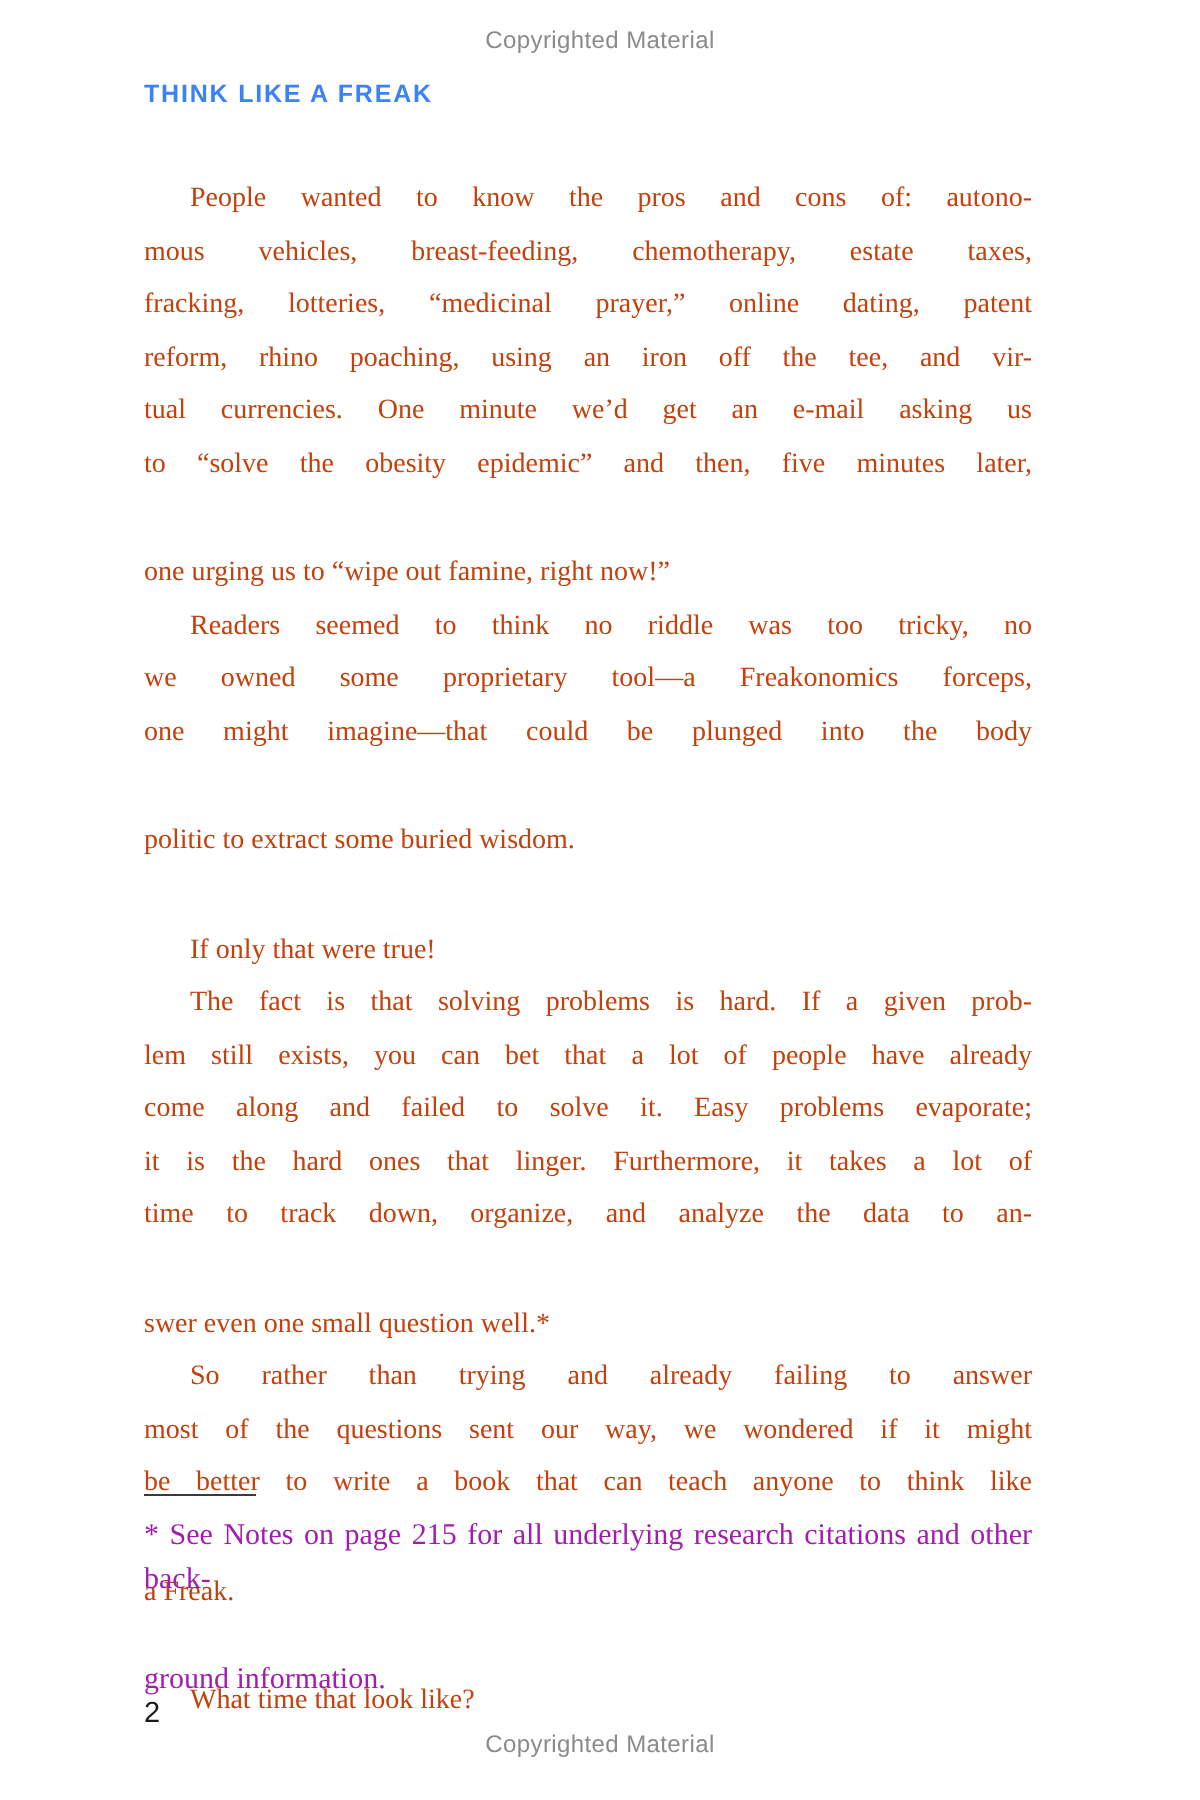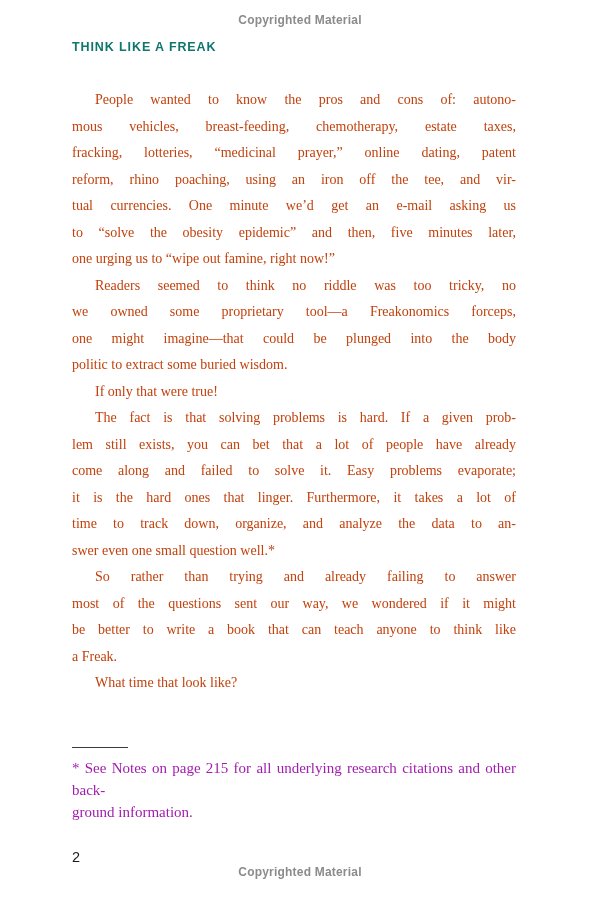--- a/index.html
+++ b/index.html
@@ -10,52 +10,52 @@
     background: #ffffff;
     overflow: hidden;
     font-family: "Liberation Serif", serif;
     color: #1b1b1b;
   }
   .copyright-top, .copyright-bottom {
     position: absolute;
     left: 0; right: 0;
     text-align: center;
     font-family: "Liberation Sans", sans-serif;
-    font-weight: bold;
+    font-weight: normal;
     font-size: 12px;
     letter-spacing: 0.2px;
     color: #8b8b8b;
   }
   .copyright-top { top: 13px; }
   .copyright-bottom { top: 865px; }
   .running-head {
     position: absolute;
     top: 40px;
     left: 72px;
     font-family: "Liberation Sans", sans-serif;
     font-weight: bold;
     font-size: 12.5px;
     letter-spacing: 0.9px;
-    color: #0f766e;
+    color: #3b82f6;
   }
   .body-text {
     position: absolute;
     top: 87px;
     left: 72px;
     width: 444px;
     font-size: 14px;
     line-height: 26.5px;
     color: #c2410c;
   }
   .line {
     text-align: justify;
     text-align-last: justify;
     text-justify: inter-word;
   }
-  .line.last { text-align-last: left; }
+  .line.last { text-align-last: left; margin-top: 28px; }
   .line.first { text-indent: 23px; }
   .footnote {
     position: absolute;
     top: 747px;
     left: 72px;
     width: 444px;
   }
   .footnote-rule {
     width: 56px;
     height: 0;

